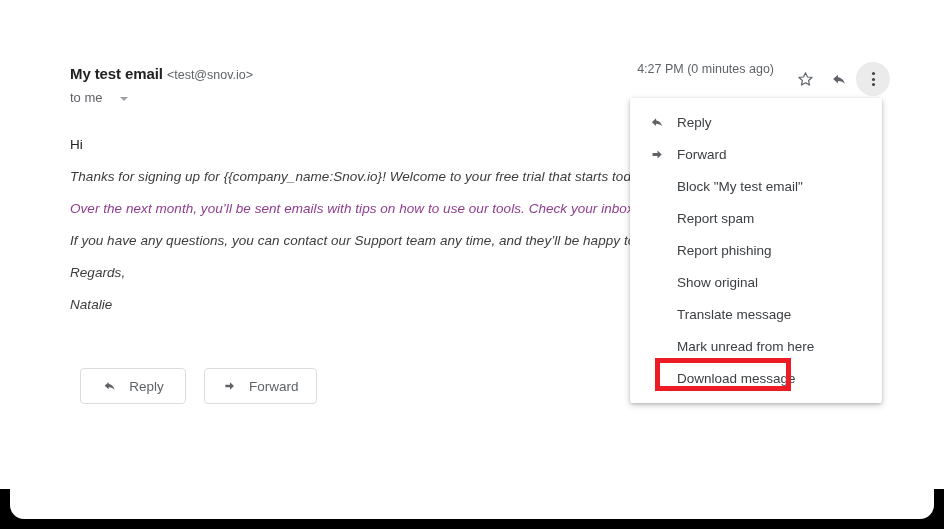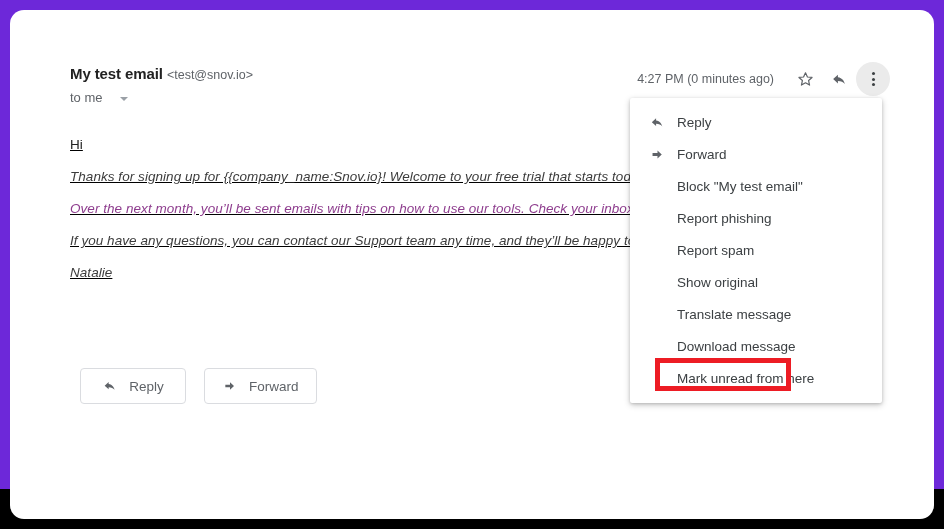--- a/index.html
+++ b/index.html
@@ -10,21 +10,21 @@
     width: 944px;
     height: 529px;
     overflow: hidden;
     font-family: "Liberation Sans", sans-serif;
   }
 
   #screen {
     position: relative;
     width: 944px;
     height: 489px;
-    background: #6d28d9;
+    background: #ffffff;
   }
 
   
   #card {
     position: absolute;
     left: 10px;
     top: 10px;
     width: 924px;
     height: 509px;
     background: #ffffff;
@@ -75,21 +75,20 @@
     border-top: 4px solid #9aa0a6;
     display: inline-block;
     margin-top: 2px;
   }
 
   .header-right {
     position: absolute;
     right: 0;
     top: -3px;
     display: flex;
-    align-items: center;
     gap: 0px;
     height: 34px;
   }
   .timestamp {
     font-size: 12.5px;
     color: #5f6368;
     white-space: nowrap;
     margin-right: 14px;
   }
   .hdr-icon-btn {
@@ -104,21 +103,20 @@
   .hdr-icon-btn.active {
     background: #ebebeb;
   }
 
   
   .body-wrap {
     position: absolute;
     left: 60px;
     top: 126px;
     width: 810px;
-    text-decoration: underline;
   }
   .body-line {
     font-size: 13.5px;
     font-style: italic;
     color: #3c3c3c;
     line-height: 18px;
     margin-bottom: 14px;
     white-space: nowrap;
     letter-spacing: 0.05px;
   }
@@ -258,20 +256,21 @@
           </span>
         </div>
       </div>
     </div>
 
     <div class="body-wrap">
       <div class="body-line plain">Hi</div>
       <div class="body-line">Thanks for signing up for {{company_name:Snov.io}! Welcome to your free trial that starts today</div>
       <div class="body-line accent">Over the next month, you’ll be sent emails with tips on how to use our tools. Check your inbox fo</div>
       <div class="body-line">If you have any questions, you can contact our Support team any time, and they’ll be happy to a</div>
+      <div class="body-line">Regards,</div>
       <div class="body-line">Natalie</div>
     </div>
 
     <div class="action-row">
       <div class="action-btn">
         <svg width="16" height="16" viewBox="0 0 24 24">
           <path d="M10 9V6l-6 5.5L10 17v-3.1c4 0 6.8 1.2 8.8 3.9-.8-4-3.2-8-8.8-8.8z" fill="#5f6368"></path>
         </svg>
         <span>Reply</span>
       </div>
@@ -304,40 +303,40 @@
       </div>
 
 
 
 
       <div class="menu-item no-icon">
         <span class="mi-label">Block "My test email"</span>
       </div>
 
       <div class="menu-item no-icon">
+        <span class="mi-label">Report spam</span>
+      </div>
+
+      <div class="menu-item no-icon">
         <span class="mi-label">Report phishing</span>
       </div>
 
       <div class="menu-item no-icon">
-        <span class="mi-label">Report spam</span>
-      </div>
-
-      <div class="menu-item no-icon">
         <span class="mi-label">Show original</span>
       </div>
 
       <div class="menu-item no-icon">
         <span class="mi-label">Translate message</span>
       </div>
 
       <div class="menu-item no-icon">
+        <span class="mi-label">Mark unread from here</span>
+      </div>
+
+      <div class="menu-item no-icon">
         <span class="mi-label">Download message</span>
-      </div>
-
-      <div class="menu-item no-icon">
-        <span class="mi-label">Mark unread from here</span>
       </div>
     </div>
 
     <div class="annotation-box"></div>
 
   </div>
 </div>
 
 </body></html>

